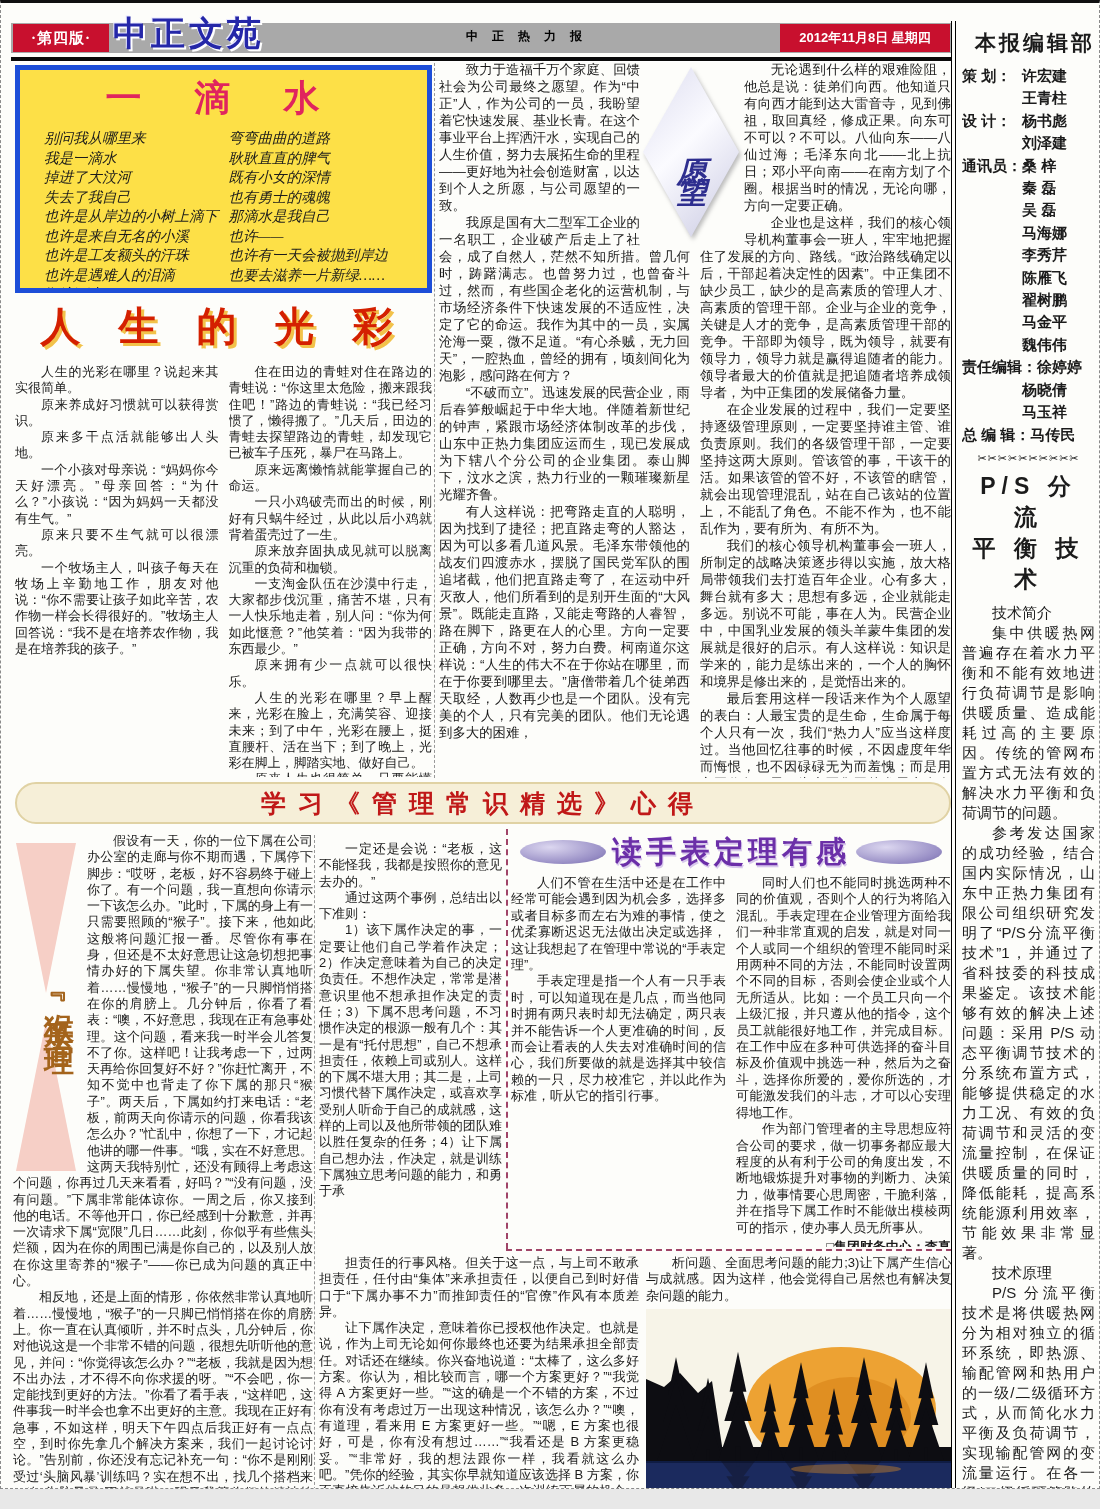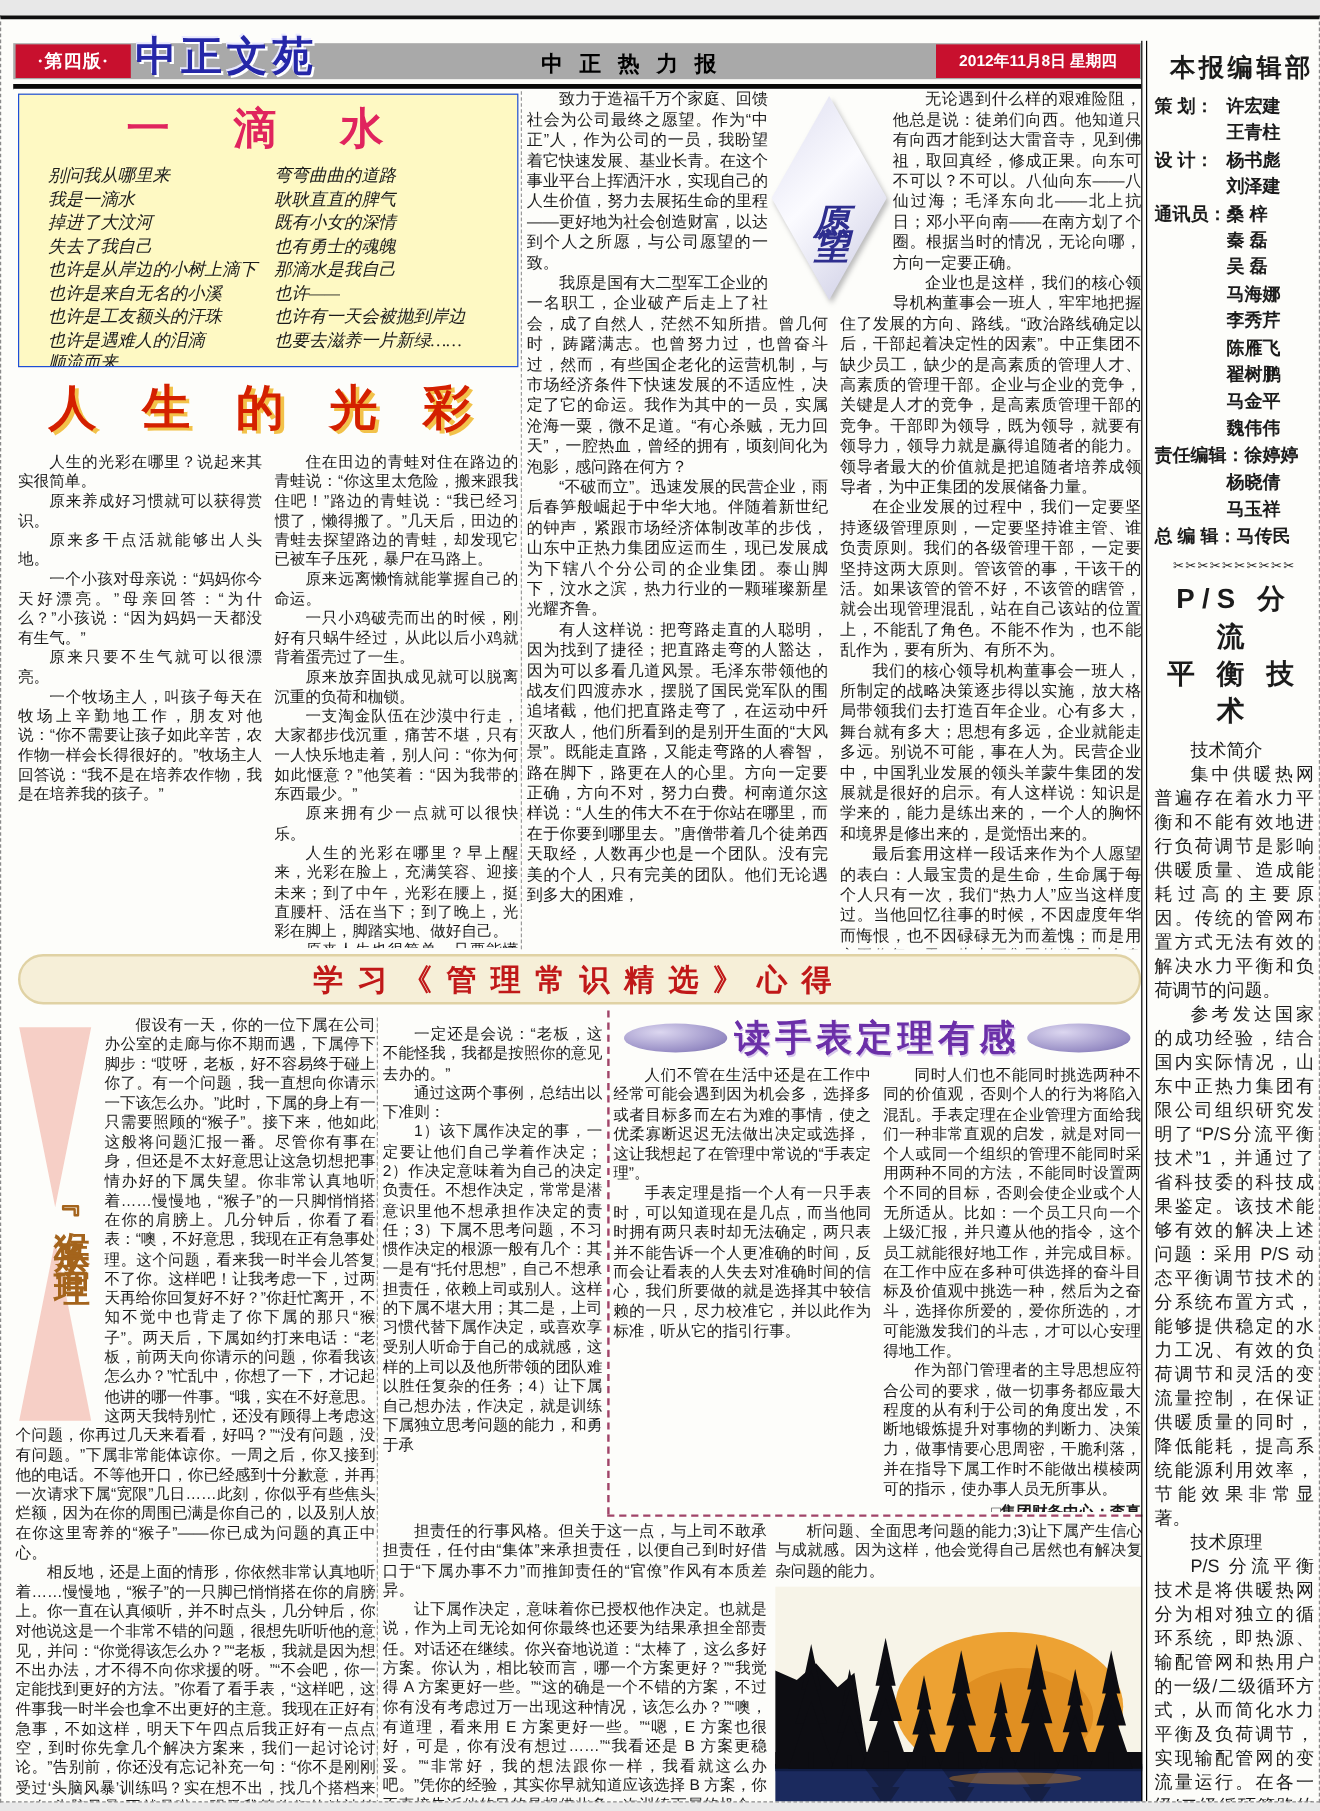--- a/index.html
+++ b/index.html
@@ -1,42 +1,42 @@
 <!DOCTYPE html>
 <html><head>
 <meta charset="utf-8">
 <style>
   html,body{margin:0;padding:0;background:#e8e8e8;}
-  .page{position:relative;width:1100px;height:1489px;background:#fdfdfa;margin:13px auto;
+  .page{position:relative;width:1100px;height:1489px;background:#fdfdfa;margin:0 auto;
         box-sizing:border-box;border:1px dashed #8a8a8a;border-top:3px solid #101010;
         font-family:"Liberation Sans",sans-serif;color:#1b1b1b;overflow:hidden;}
   .serif{font-family:"Liberation Serif",serif;}
   .abs{position:absolute;box-sizing:border-box;}
   
   .head-bar{left:10px;top:20px;width:940px;height:30px;background:#a9a9a9;}
   .edition-box{left:12px;top:21px;width:96px;height:28px;background:#c8102e;color:#fff;
     font-size:15px;font-weight:bold;display:flex;align-items:center;justify-content:center;letter-spacing:1px;}
   .masthead{left:112px;top:8px;font-size:34px;font-weight:bold;color:#2527a8;letter-spacing:4px;
     text-shadow:2px 2px 0 #ffffff,-1px -1px 0 #e8e8ff;}
-  .paper-name{left:360px;top:25px;width:340px;text-align:center;font-size:18px;font-weight:bold;
+  .paper-name{left:360px;top:25px;width:340px;text-align:center;font-size:12px;font-weight:bold;
     letter-spacing:14px;color:#000;}
   .date-box{left:779px;top:21px;width:170px;height:28px;background:#c8102e;color:#fff;font-size:13px;
     font-weight:bold;display:flex;align-items:center;justify-content:center;}
   .head-rule{left:10px;top:54px;width:940px;height:5px;background:#0a0a0a;border-bottom:1px solid #fff;}
   
   .side-sep{left:950px;top:18px;width:5px;height:1484px;border-left:1px solid #000;border-right:1px solid #000;}
   .sidebar{left:961px;top:22px;width:133px;height:1480px;overflow:hidden;}
   .board-title{font-size:21px;font-weight:bold;text-align:right;letter-spacing:3px;margin:4px 0 8px 0;}
   .ed-row{font-size:15px;font-weight:bold;line-height:22.4px;white-space:nowrap;}
   .ed-role{display:inline-block;min-width:60px;}
   .scissors{font-size:11px;letter-spacing:1px;color:#222;text-align:center;margin:6px 0 2px 0;overflow:hidden;white-space:nowrap;}
   .ps-title{font-size:23px;font-weight:bold;text-align:center;letter-spacing:6px;line-height:31px;margin:6px 0 8px 0;}
   .ps-body p{margin:0;font-size:15px;line-height:20px;text-align:justify;text-indent:2em;}
   
-  .poem{left:14px;top:62px;width:417px;height:228px;background:#fef9c3;border:1px solid #1d4ed8;overflow:hidden;}
+  .poem{left:14px;top:62px;width:417px;height:228px;background:#fde047;border:5px solid #1d4ed8;overflow:hidden;}
   .poem-title{text-align:center;font-size:36px;font-weight:bold;color:#e0245e;letter-spacing:22px;margin-top:4px;}
   .poem-cols{display:flex;padding:6px 14px 0 24px;}
   .poem-col{flex:1;}
   .pline{font-size:14.5px;line-height:19.5px;font-style:italic;font-family:"Liberation Serif",serif;}
   
   .life{left:14px;top:292px;width:417px;height:482px;overflow:hidden;}
   .life-title{text-align:center;font-size:40px;font-weight:bold;color:#d42000;letter-spacing:14px;
     text-shadow:3px 3px 0 #f2c24a;margin:4px 0 10px 0;}
   .cols2{display:flex;gap:10px;}
   .cols2>div{flex:1;overflow:hidden;}

